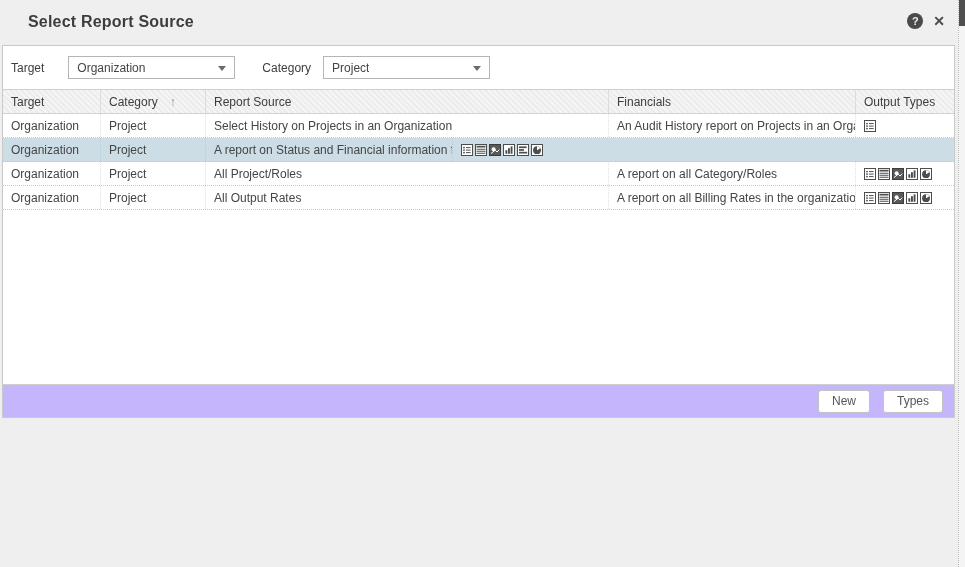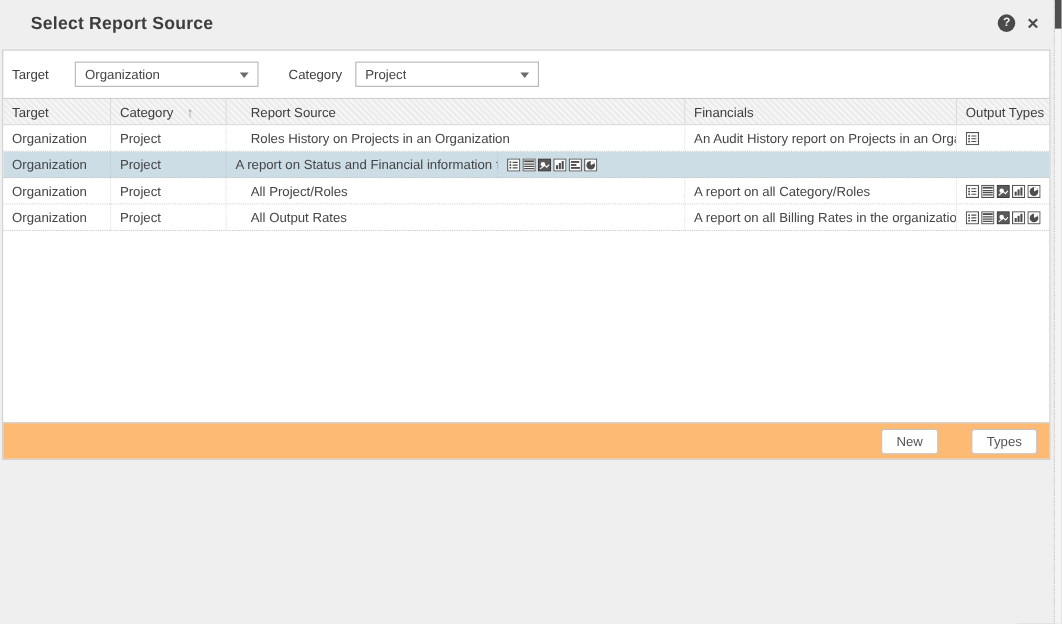--- a/index.html
+++ b/index.html
@@ -79,21 +79,21 @@
   .hcell {
     display:flex; align-items:center; padding:0 8px;
     border-right:1px solid #dcdcdc; height:100%;
     white-space:nowrap; overflow:hidden; cursor:pointer;
   }
   .hcell:last-child { border-right:none;text-align:right; }
   .sort-icon { margin-left:12px; color:#8e8e8e; font-size:12px; }
 
   .col-target { width:98px; flex:0 0 auto; }
   .col-category { width:105px; flex:0 0 auto; }
-  .col-source { width:403px; flex:0 0 auto;margin-left:14px; }
+  .col-source { width:403px; flex:0 0 auto; }
   .col-desc { width:247px; flex:0 0 auto; }
   .col-output { flex:1 1 auto; }
 
   .grow {
     flex:0 0 auto; height:24px; display:flex;
     border-bottom:1px dotted #c6c6c6;
     font-size:12px; color:#454545; background:#fff; cursor:pointer;
   }
   .grow.selected { background:#ccdde6; }
   .rcell {
@@ -106,21 +106,21 @@
 
   .otype-icons { display:flex; gap:2px; align-items:center; }
   .otype-icon { width:12px; height:12px; display:inline-block; line-height:0; }
 
   .grid-empty { flex:1 1 auto; background:#fff; }
 
   
   .footer {
     flex:0 0 auto; height:33px; border-top:1px solid #cfcfcf;
     display:flex; align-items:center; justify-content:flex-end;
-    gap:30px; padding-right:11px; background:#fdba74;
+    gap:13px; padding-right:11px; background:#c4b5fd;
   }
   .btn {
     height:23px; padding:0 13px;
     background:#fff; border:1px solid #c3c3c3; border-radius:3px;
     font-family:"Liberation Sans", sans-serif;
     font-size:12px; color:#555; cursor:pointer;
   }
 
   
   .scrollbar {
@@ -180,21 +180,21 @@
           <span>Financials</span>
         </div>
         <div class="hcell col-output">
           <span>Output Types</span>
         </div>
       </div>
 
       <div class="grow">
         <div class="rcell col-target">Organization</div>
         <div class="rcell col-category">Project</div>
-        <div class="rcell col-source">Roles History on Projects in an Organization</div>
+        <div class="rcell col-source">Select History on Projects in an Organization</div>
         <div class="rcell col-desc">An Audit History report on Projects in an Organiz...</div>
         <div class="rcell col-output">
           <span class="otype-icons">
               <span class="otype-icon"><svg width="12" height="12" viewBox="0 0 12 12">
                   <rect x="0.5" y="0.5" width="11" height="11" fill="#fff" stroke="#4d4d4d"></rect>
                   <circle cx="3" cy="3.6" r="0.9" fill="#4d4d4d"></circle>
                   <circle cx="3" cy="6.1" r="0.9" fill="#4d4d4d"></circle>
                   <circle cx="3" cy="8.6" r="0.9" fill="#4d4d4d"></circle>
                   <path d="M5 3.6h4.6M5 6.1h4.6M5 8.6h4.6" stroke="#4d4d4d" stroke-width="1"></path>
                 </svg></span>

